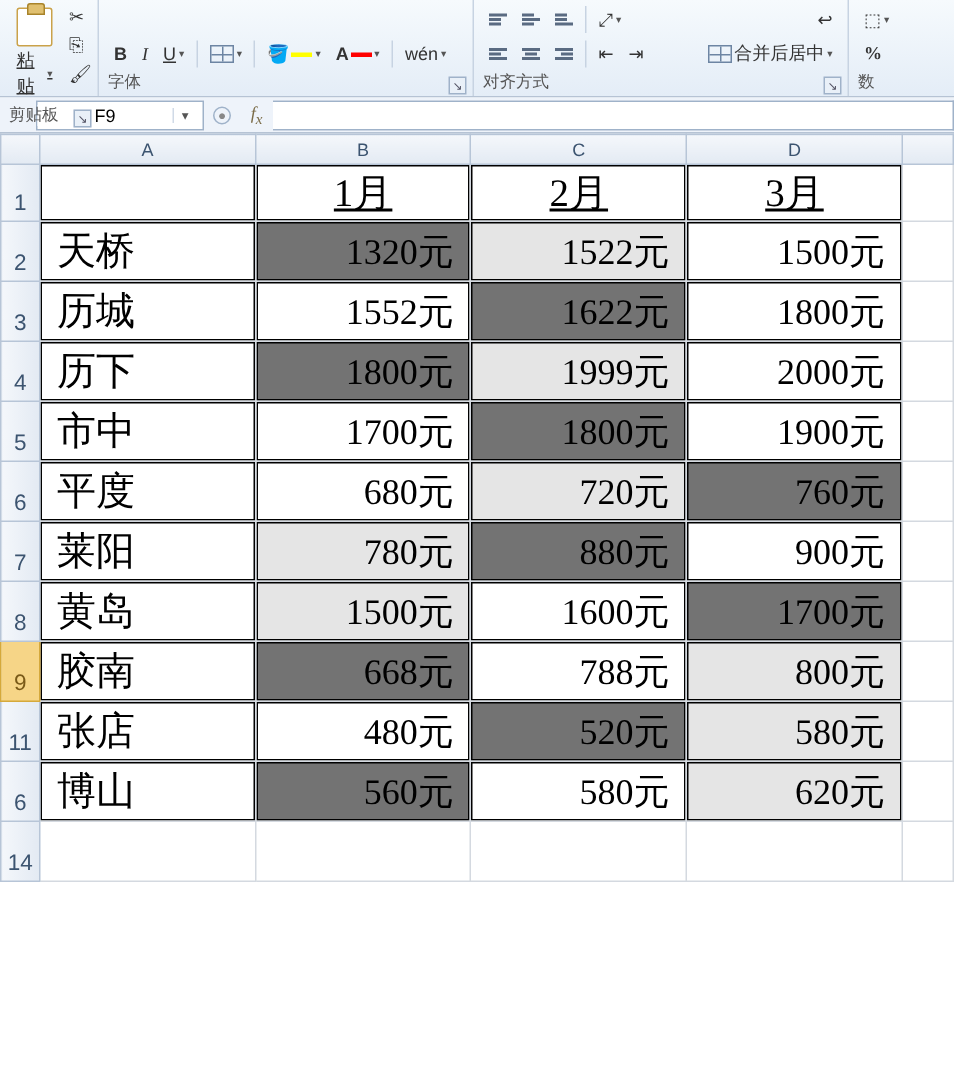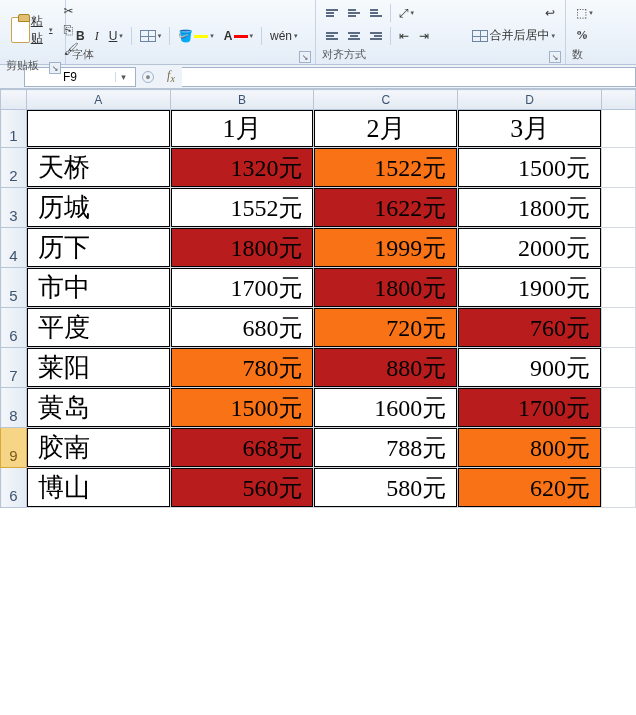--- a/index.html
+++ b/index.html
@@ -6,21 +6,21 @@
   body { font-family: "Microsoft YaHei", SimSun, sans-serif; font-size: 12px; background: #fff; width: 636px; height: 715px; overflow: hidden; }
   
   
   .ribbon { background: linear-gradient(#f6fafd,#e4edf7); border-bottom: 1px solid #b6c3d4; height: 65px; display: flex; }
   .ribbon-group { border-right: 1px solid #c7d3e2; padding: 2px 6px 0 6px; display: flex; flex-direction: column; justify-content: space-between; height: 100%; }
   .ribbon-group-title { text-align: left; font-size: 11px; color: #555; padding-bottom: 2px; position: relative; }
   .ribbon-group-title .launcher { position: absolute; right: -2px; bottom: 1px; width: 12px; height: 12px; border: 1px solid #9fb2c9; background: #e9f0f8; display:flex; align-items:center; justify-content:center; font-size:8px; color:#556; }
   .rb-row { display: flex; align-items: center; gap: 2px; height: 22px; }
   .rb-btn { border: 1px solid transparent; background: transparent; padding: 1px 3px; display:flex; align-items:center; gap:1px; font-size:12px; color:#333; cursor:default; border-radius:2px; }
   .tri { font-size:7px; color:#555; margin-left:1px; }
-  .big-paste { display:flex; flex-direction:row; padding:2px 4px;text-decoration:underline; }
+  .big-paste { display:flex; flex-direction:column; padding:2px 4px;text-decoration:underline; }
   .big-paste .clip-icon { width:24px; height:26px; background:#fff; border:1px solid #caa24a; position:relative; border-radius:2px; }
   .big-paste .clip-icon:before { content:""; position:absolute; top:-4px; left:6px; width:10px; height:6px; background:#e0c070; border:1px solid #a8832a; border-radius:2px 2px 0 0; }
   .bold{font-weight:bold;} .ital{font-style:italic;font-family:serif;} .und{text-decoration:underline;} 
   .color-bar { display:inline-block; width:14px; height:3px; }
   .sep { width:1px; height:18px; background:#c7d3e2; margin:0 2px; }
   .align-ic { display:inline-flex; flex-direction:column; gap:1px; }
   .align-ic span { display:block; width:12px; height:2px; background:#5a6b82; }
   .merge-grid { display:inline-block; width:16px; height:12px; border:1px solid #6d85a3; position:relative; }
   .merge-grid:before { content:""; position:absolute; left:0; right:0; top:50%; border-top:1px solid #6d85a3; }
   .merge-grid:after  { content:""; position:absolute; top:0; bottom:0; left:50%; border-left:1px solid #6d85a3; }
@@ -36,27 +36,27 @@
   .formula-in { flex:1; height:20px; border:1px solid #9fb2c9; border-left:none; background:#fff; }
   
   
   .sheet { position:relative; }
   table.grid { border-collapse:collapse; table-layout:fixed; }
   .colhdr th, .corner { background:linear-gradient(#f4f7fb,#e3eaf3); border:1px solid #b7c5d7; font-weight:normal; color:#3c5470; height:20px; font-size:12px; }
   .corner { width:26px; }
   .rowhdr { background:linear-gradient(90deg,#f4f7fb,#e3eaf3); border:1px solid #b7c5d7; color:#3c5470; text-align:center; width:26px; font-size:15px; vertical-align:bottom; padding-bottom:3px;}
   .rowhdr.sel { background:#f6d587; border-color:#d5a93b; color:#7a5a18;}
   td.cell { border:1px solid #d4d9e0; height:40px; vertical-align:middle; }
-  tr.hdrrow td.cell { height:36px; }
+  tr.hdrrow td.cell { height:36px;text-decoration:underline; }
   .databox { border:1.5px solid #000; height:100%; display:flex; align-items:center; padding:0 10px; font-family:SimSun,"宋体",serif; font-size:24px; }
   tr.hdrrow .databox { justify-content:center; font-size:26px; }
   .rname { font-size:26px; }
   .val { justify-content:flex-end; }
-  .yl { background:#b91c1c; }
-  .rd { background:#f97316;text-align:right; }
+  .yl { background:#737373; }
+  .rd { background:#e5e5e5;text-align:right; }
   td.cell.empty { background:#fff; }
   
   col.rc { width:26px;} col.cA{width:144px;} col.cB{width:144px;} col.cC{width:144px;} col.cD{width:144px;} col.cE{width:34px;}
 </style>
 </head>
 <body>
 
 <div class="ribbon">
 
   <div class="ribbon-group" style="width:66px">
@@ -379,30 +379,54 @@
           </td>
           <td class="cell">
             <div class="databox val ">788元</div>
           </td>
           <td class="cell">
             <div class="databox val rd">800元</div>
           </td>
           <td class="cell empty"></td>
         </tr>
         <tr>
+          <td class="rowhdr">11</td>
+    <td class="cell">
+            <div class="databox rname">张店</div>
+          </td>
+          <td class="cell">
+            <div class="databox val ">480元</div>
+          </td>
+          <td class="cell">
+            <div class="databox val yl">520元</div>
+          </td>
+          <td class="cell">
+            <div class="databox val rd">580元</div>
+          </td>
+          <td class="cell empty"></td>
+        </tr>
+        <tr>
           <td class="rowhdr">6</td>
     <td class="cell">
             <div class="databox rname">博山</div>
           </td>
           <td class="cell">
             <div class="databox val yl">560元</div>
           </td>
           <td class="cell">
             <div class="databox val ">580元</div>
           </td>
           <td class="cell">
             <div class="databox val rd">620元</div>
           </td>
           <td class="cell empty"></td>
+        </tr>
+        <tr>
+          <td class="rowhdr">14</td>
+    <td class="cell empty"></td>
+    <td class="cell empty"></td>
+    <td class="cell empty"></td>
+    <td class="cell empty"></td>
+    <td class="cell empty"></td>
         </tr>
       </tbody>
 </table>
 </div>
 
 </body></html>

